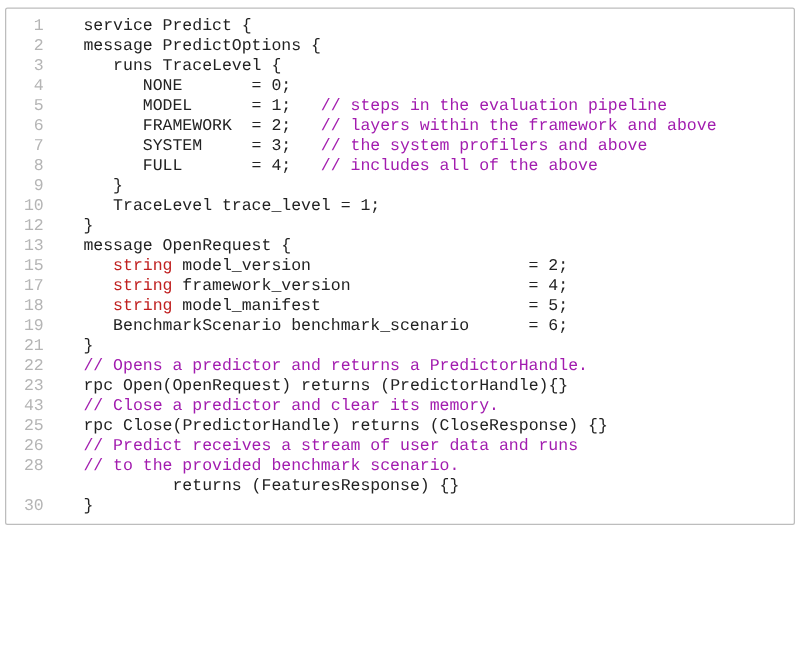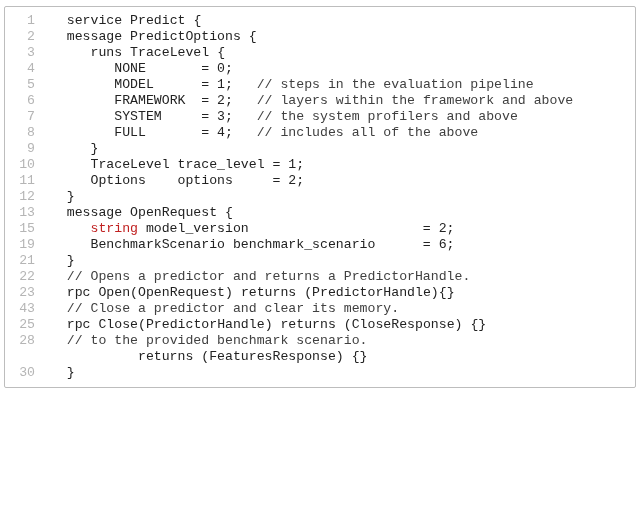--- a/index.html
+++ b/index.html
@@ -41,21 +41,21 @@
     font-size: 13.2px;
     padding-right: 8px;
     user-select: none;
   }
   td.codecell {
     white-space: pre;
     color: #444;
     overflow: hidden;
   }
   .kw   { color: #c02020; }  
-  .cm   { color: #404040; }  
+  .cm   { color: #a21caf; }  
   .tok  { color: #222; margin-top: 36px; }
 </style>
 </head>
 <body>
 
 <div class="page">
 
   <div class="listing-frame">
     <table class="code-table">
       <tbody id="code-body">
@@ -93,34 +93,38 @@
           </tr>
           <tr>
             <td class="gutter">9</td>
             <td class="codecell">      <span class="tok">}</span></td>
           </tr>
           <tr>
             <td class="gutter">10</td>
             <td class="codecell">      <span class="tok">TraceLevel trace_level = 1;</span></td>
           </tr>
           <tr>
-            <td class="gutter">11</td>
-            <td class="codecell">      <span class="tok">Options    options     = 2;</span></td>
-          </tr>
-          <tr>
             <td class="gutter">12</td>
             <td class="codecell">   <span class="tok">}</span></td>
           </tr>
           <tr>
             <td class="gutter">13</td>
             <td class="codecell">   <span class="tok">message </span><span class="tok">OpenRequest </span><span class="tok">{</span></td>
           </tr>
           <tr>
             <td class="gutter">15</td>
             <td class="codecell">      <span class="kw">string</span><span class="tok"> model_version                      = 2;</span></td>
+          </tr>
+          <tr>
+            <td class="gutter">17</td>
+            <td class="codecell">      <span class="kw">string</span><span class="tok"> framework_version                  = 4;</span></td>
+          </tr>
+          <tr>
+            <td class="gutter">18</td>
+            <td class="codecell">      <span class="kw">string</span><span class="tok"> model_manifest                     = 5;</span></td>
           </tr>
           <tr>
             <td class="gutter">19</td>
             <td class="codecell">      <span class="tok">BenchmarkScenario benchmark_scenario      = 6;</span></td>
           </tr>
           <tr>
             <td class="gutter">21</td>
             <td class="codecell">   <span class="tok">}</span></td>
           </tr>
           <tr>
@@ -133,20 +137,24 @@
           </tr>
           <tr>
             <td class="gutter">43</td>
             <td class="codecell">   <span class="cm">// Close a predictor and clear its memory.</span></td>
           </tr>
           <tr>
             <td class="gutter">25</td>
             <td class="codecell">   <span class="tok">rpc </span><span class="tok">Close</span><span class="tok">(</span><span class="tok">PredictorHandle</span><span class="tok">) </span><span class="tok">returns </span><span class="tok">(</span><span class="tok">CloseResponse</span><span class="tok">) {}</span></td>
           </tr>
           <tr>
+            <td class="gutter">26</td>
+            <td class="codecell">   <span class="cm">// Predict receives a stream of user data and runs</span></td>
+          </tr>
+          <tr>
             <td class="gutter">28</td>
             <td class="codecell">   <span class="cm">// to the provided benchmark scenario.</span></td>
           </tr>
           <tr>
             <td class="gutter"></td>
             <td class="codecell">            <span class="tok">returns </span><span class="tok">(</span><span class="tok">FeaturesResponse</span><span class="tok">) {}</span></td>
           </tr>
           <tr>
             <td class="gutter">30</td>
             <td class="codecell">   <span class="tok">}</span></td>

